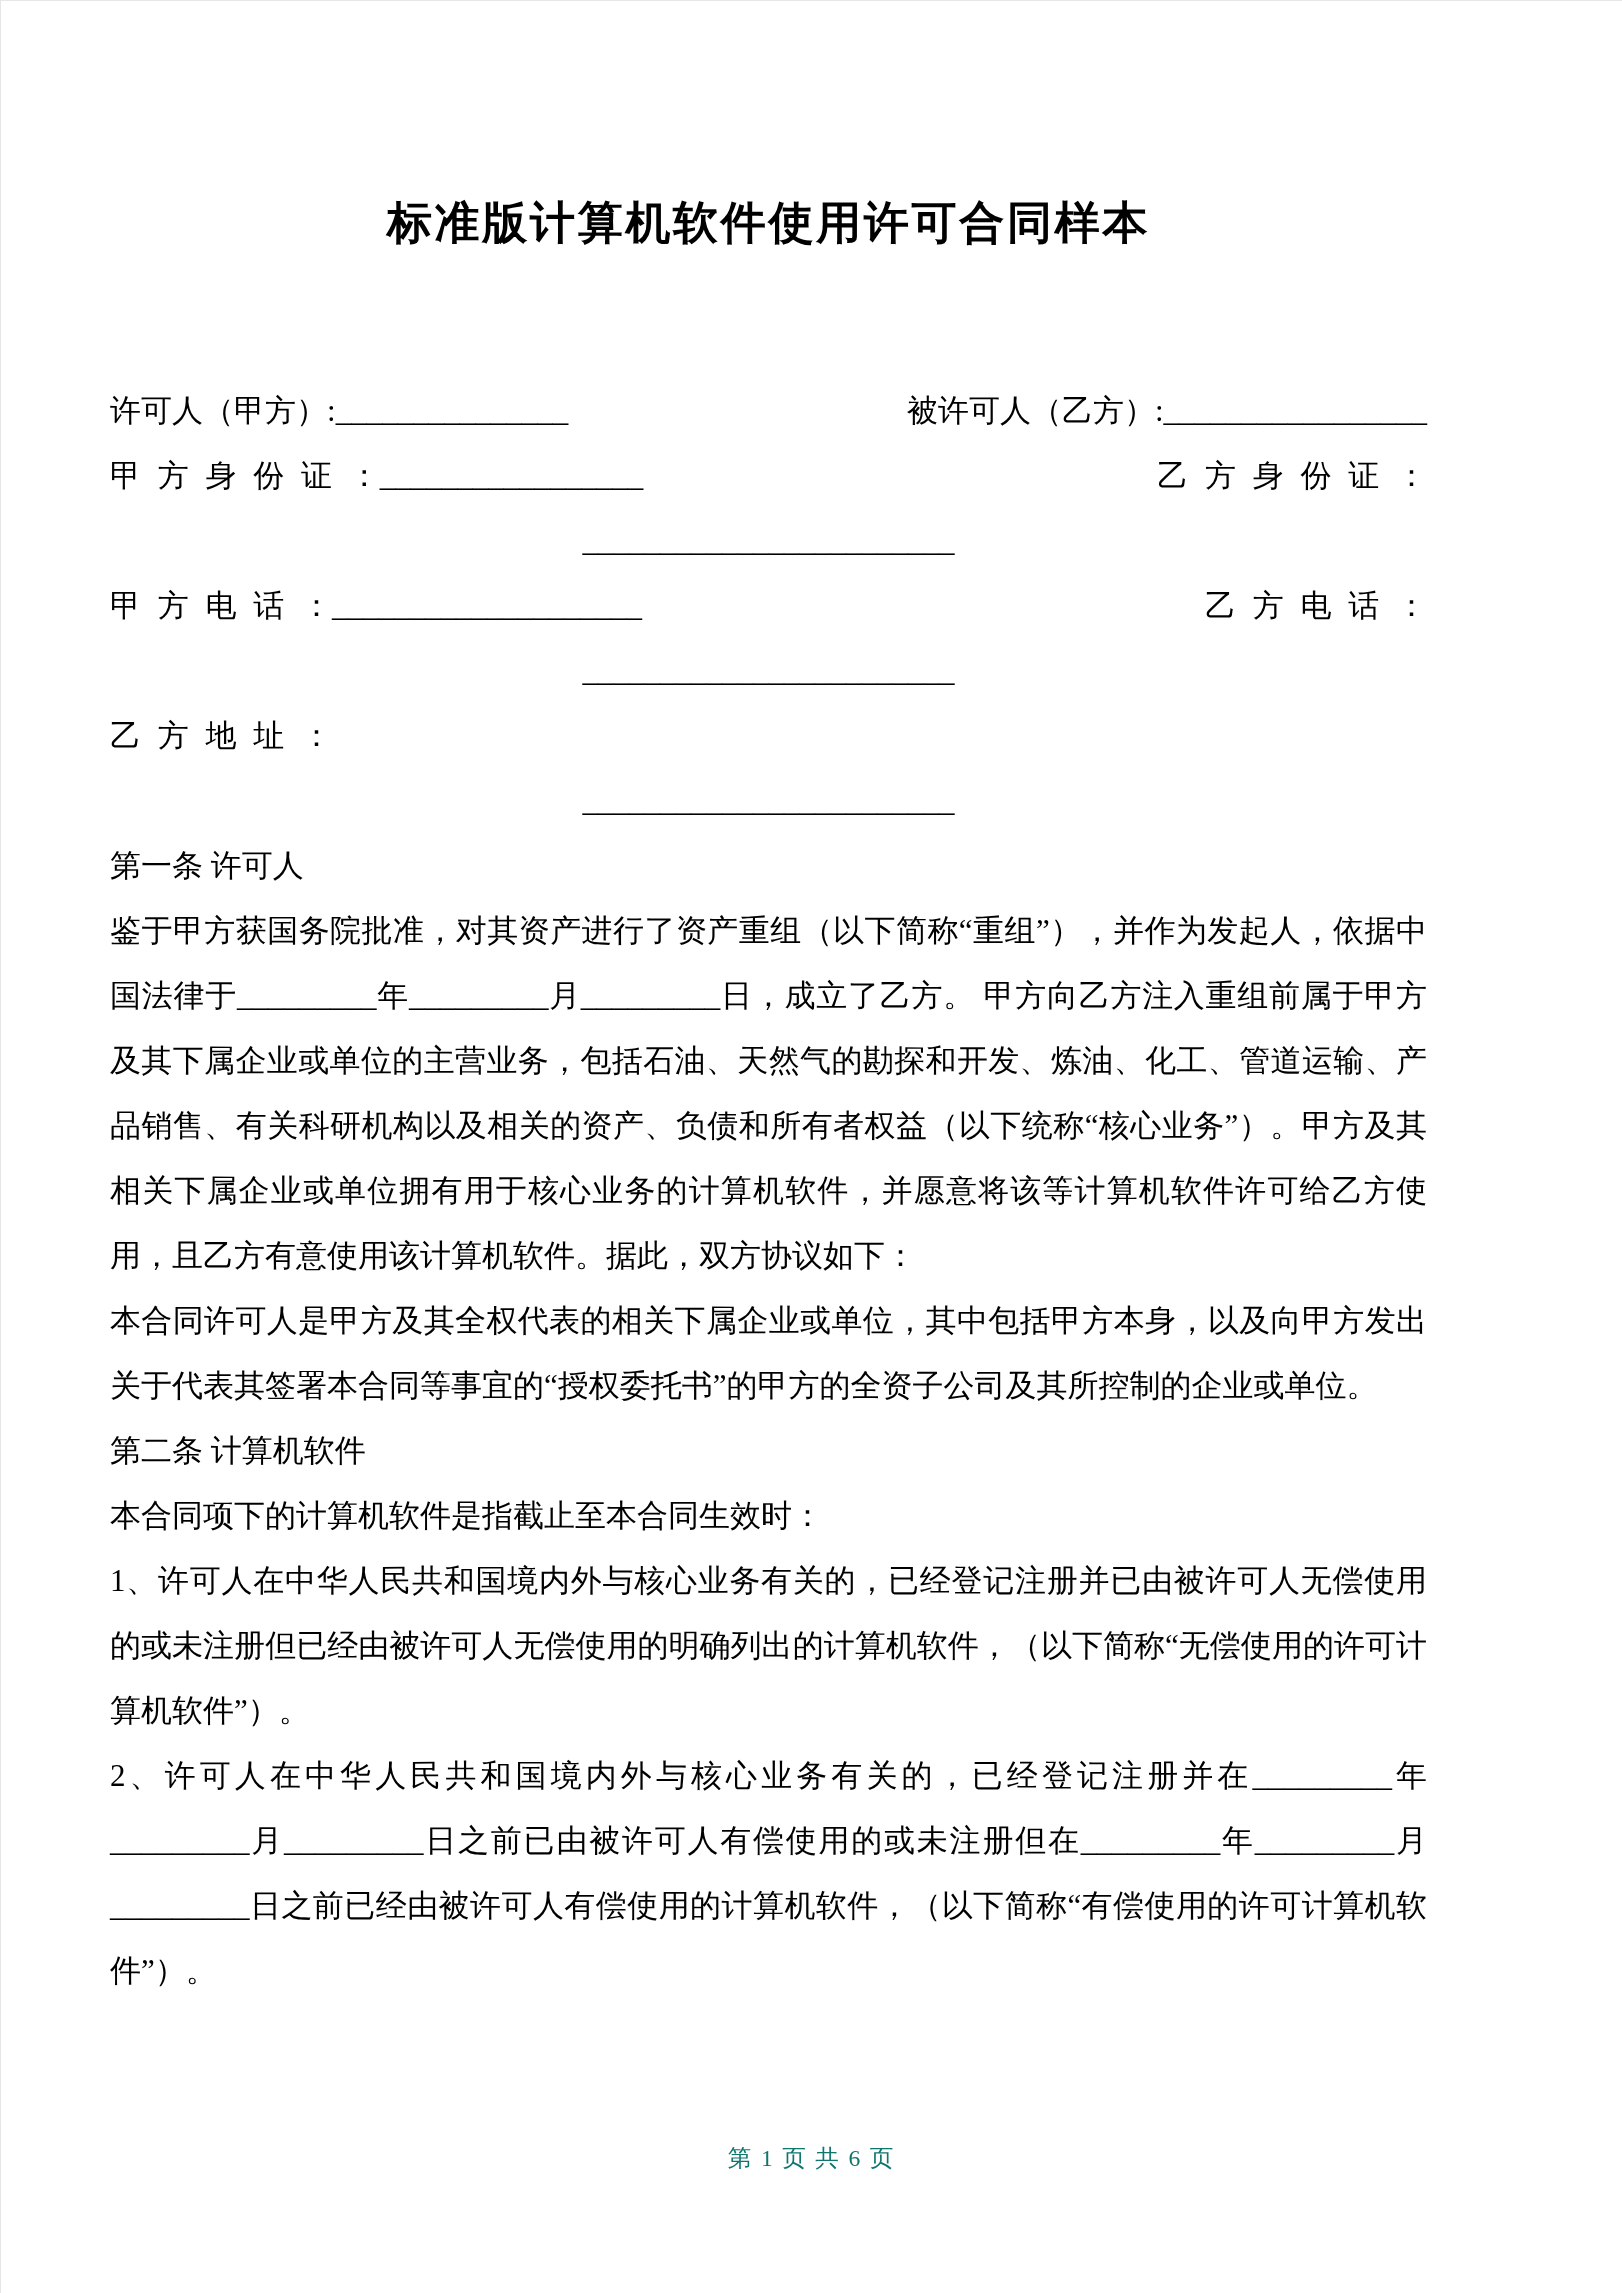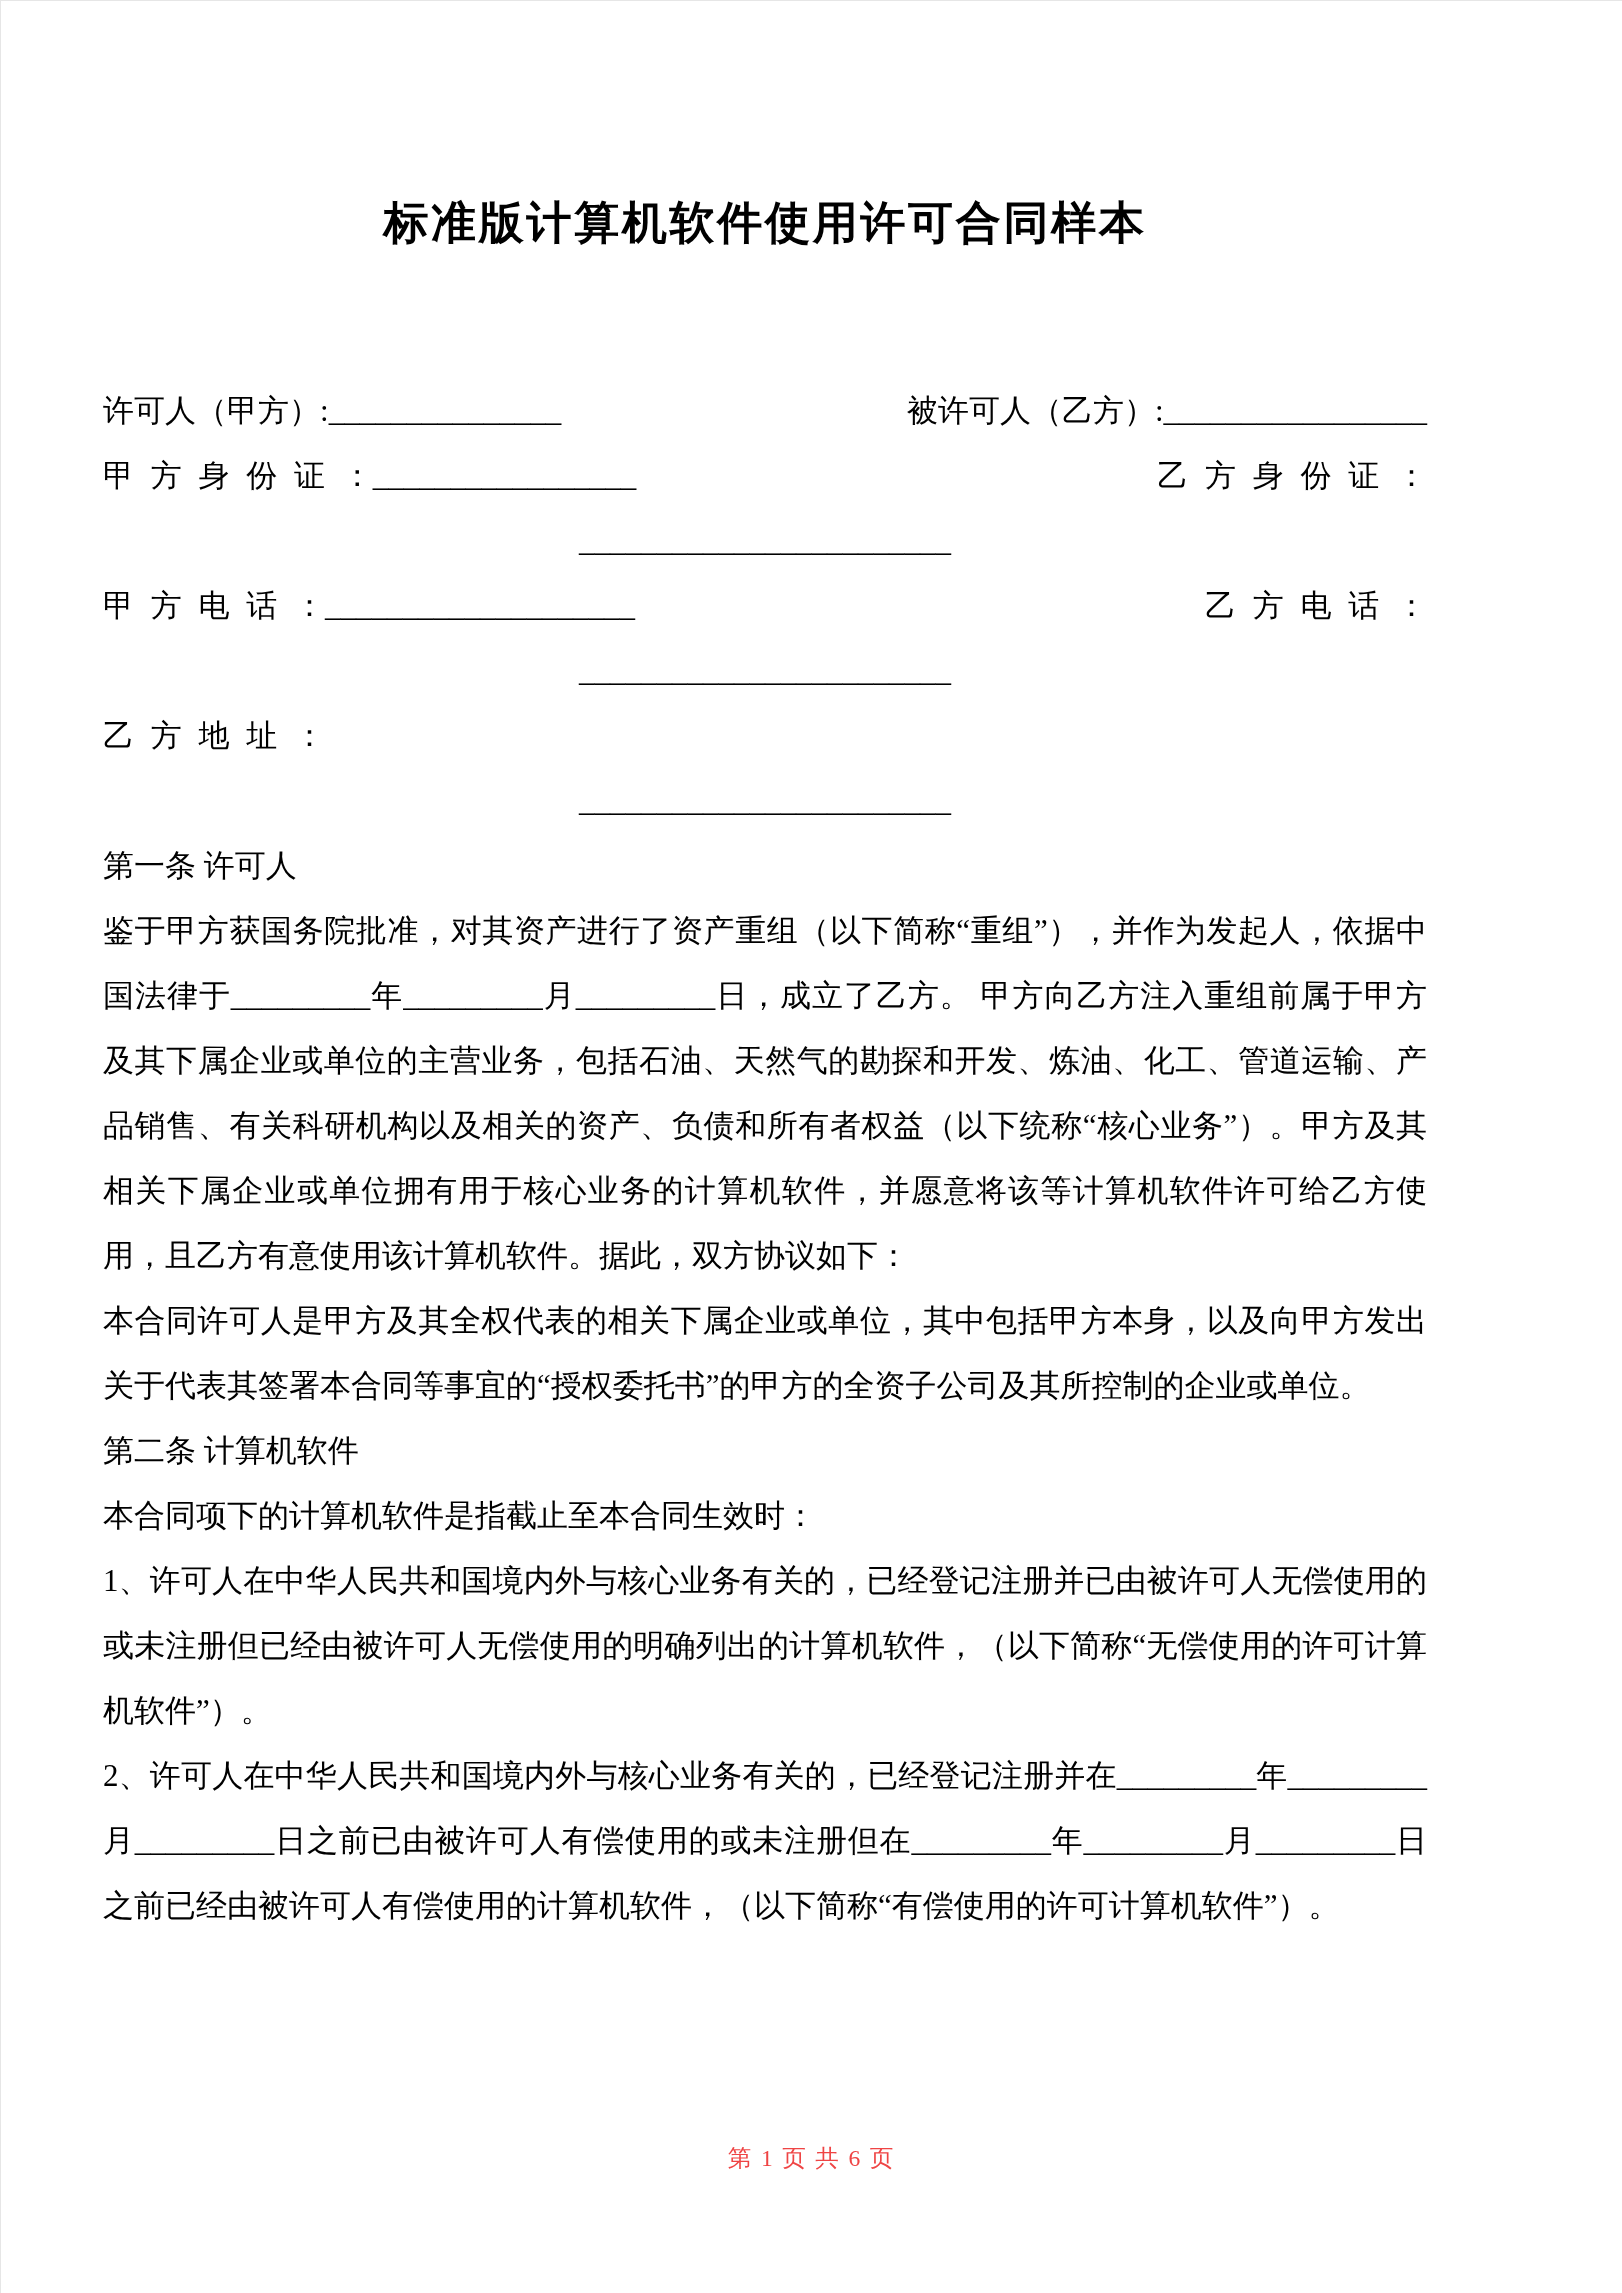--- a/index.html
+++ b/index.html
@@ -12,22 +12,21 @@
     width: 1623px;
     height: 2294px;
     background: #ffffff;
     border: 0.9px solid #e6e6e6;
     box-sizing: border-box;
     overflow: hidden;
     font-family: "Liberation Serif", "DejaVu Serif", serif;
     color: #000000;
   }
   .content {
-    padding: 195px 195px 0 82px;
-    margin-left: 20px;
+    padding: 195px 195px 0 109px;
   }
   .doc-title {
     margin: 0 0 127px 0;
     font-size: 45px;
     line-height: 55px;
     font-weight: 700;
     text-align: center;
     letter-spacing: 2.7px;
   }
   .doc-text {
@@ -57,21 +56,21 @@
     text-justify: inter-ideograph;
   }
   .page-footer {
     position: absolute;
     top: 2141px;
     left: 0;
     width: 100%;
     text-align: center;
     font-size: 23.6px;
     letter-spacing: 1.8px;
-    color: #ef4444;
+    color: #0f766e;
   }
 </style>
 </head>
 <body>
 
 <div class="page">
   <div class="content">
 
     <h1 class="doc-title">标准版计算机软件使用许可合同样本</h1>
 

